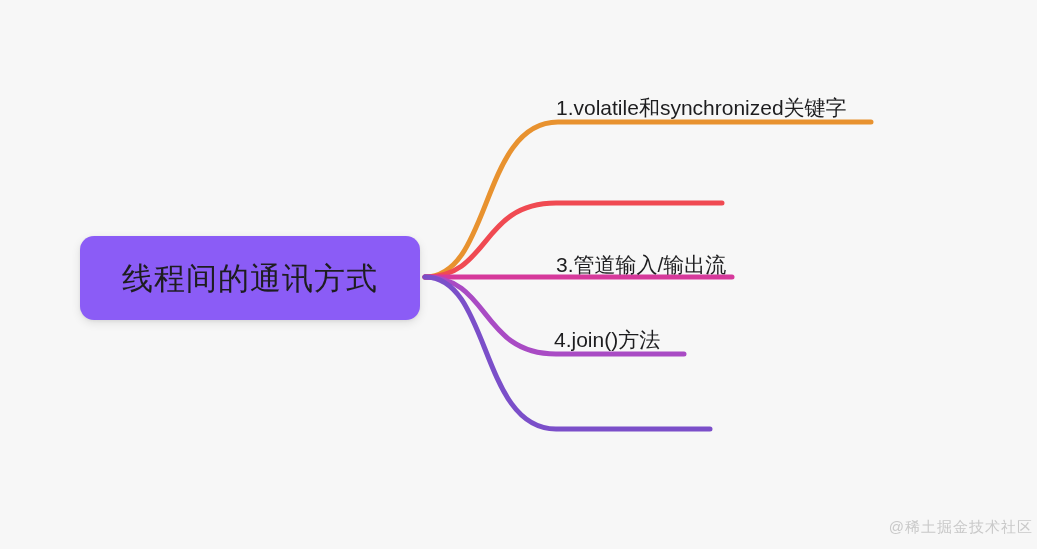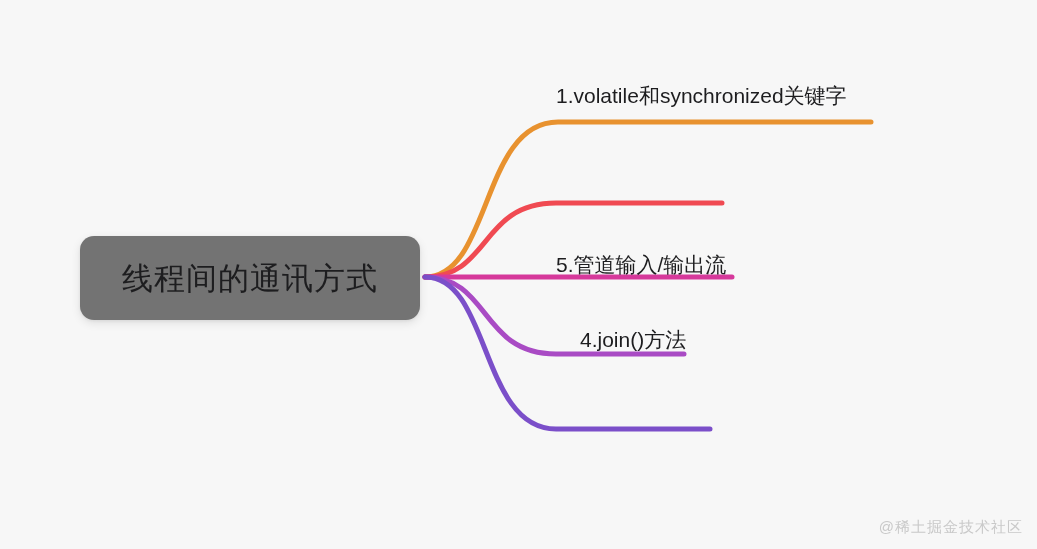--- a/index.html
+++ b/index.html
@@ -28,21 +28,21 @@
     width: 1037px;
     height: 549px;
     pointer-events: none;
   }
   .root-node {
     position: absolute;
     left: 80px;
     top: 236px;
     width: 340px;
     height: 84px;
-    background: #737373;
+    background: #8b5cf6;
     border-radius: 14px;
     box-shadow: 0 3px 10px rgba(0,0,0,0.10), 0 1px 3px rgba(0,0,0,0.06);
     display: flex;
     align-items: center;
     justify-content: center;
     box-sizing: border-box;
   }
   .root-label {
     font-size: 31px;
     color: #1d1d1f;
@@ -52,21 +52,21 @@
   }
   .branch-label {
     position: absolute;
     font-size: 21px;
     color: #1d1d1f;
     white-space: nowrap;
     line-height: 1;
   }
   .watermark {
     position: absolute;
-    right: 14px;
+    right: 4px;
     bottom: 12px;
     font-size: 15px;
     color: #c9c9c9;
     letter-spacing: 1px;
     white-space: nowrap;
   }
 </style>
 </head>
 <body>
 
@@ -77,19 +77,19 @@
       <path d="M 425 277 C 490.5 277, 480.02 203, 556 203 L 722 203" fill="none" stroke="#f04a52" stroke-width="5" stroke-linecap="round" stroke-linejoin="round"></path>
       <path d="M 425 277 L 732 277" fill="none" stroke="#d6399b" stroke-width="5" stroke-linecap="round" stroke-linejoin="round"></path>
       <path d="M 425 277 C 490.5 277, 480.02 354, 556 354 L 684 354" fill="none" stroke="#a94bc4" stroke-width="5" stroke-linecap="round" stroke-linejoin="round"></path>
       <path d="M 425 277 C 490.5 277, 480.02 429, 556 429 L 710 429" fill="none" stroke="#7b4fc9" stroke-width="5" stroke-linecap="round" stroke-linejoin="round"></path>
     </svg>
 
   <div class="root-node">
     <span class="root-label">线程间的通讯方式</span>
   </div>
 
-  <div class="branch-label" style="left:556px; top:85px;">1.volatile和synchronized关键字</div>
-  <div class="branch-label" style="left:556px; top:254px;">5.管道输入/输出流</div>
-  <div class="branch-label" style="left:580px; top:329px;">4.join()方法</div>
+  <div class="branch-label" style="left:556px; top:97px;">1.volatile和synchronized关键字</div>
+  <div class="branch-label" style="left:556px; top:254px;">3.管道输入/输出流</div>
+  <div class="branch-label" style="left:554px; top:329px;">4.join()方法</div>
 
   <div class="watermark">@稀土掘金技术社区</div>
 
 </div>
 
 </body></html>

